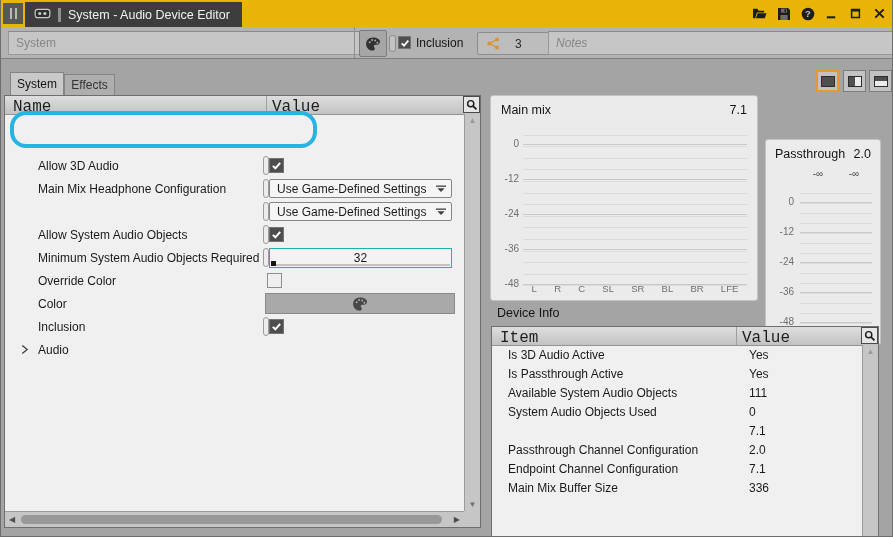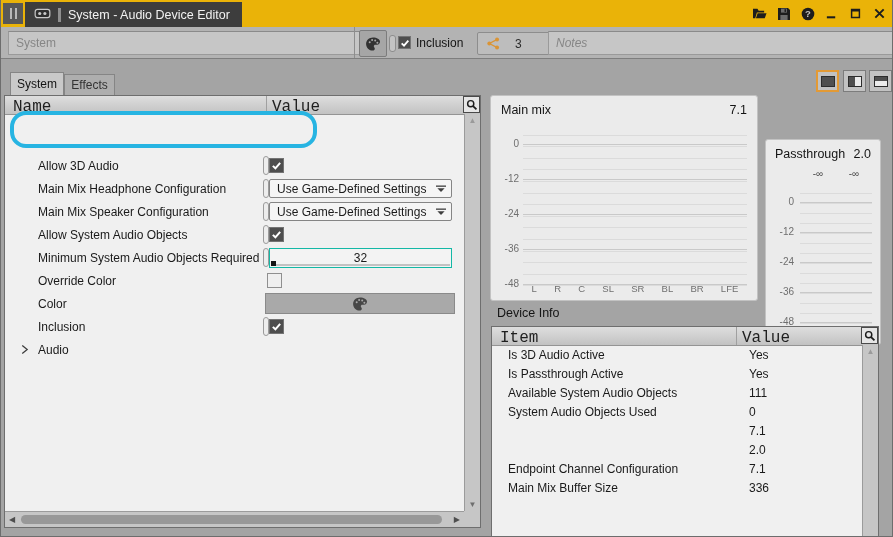--- a/index.html
+++ b/index.html
@@ -251,21 +251,20 @@
         <span class="dropdown">
           <span class="dtext">Use Game-Defined Settings</span>
           <svg width="10" height="8" viewBox="0 0 10 8">
               <rect x="0" y="0.5" width="10" height="1.3" fill="#3f3f3f"></rect>
               <path d="M1.4 3.2 h7.2 L5 7 z" fill="#3f3f3f"></path>
             </svg>
         </span>
       </span>
     </div>
     <div class="prow">
-      <span class="pname">Main Mix Speaker Configuration</span>
       <span class="wcell">
           <span class="row-handle"></span>
         <span class="dropdown">
           <span class="dtext">Use Game-Defined Settings</span>
           <svg width="10" height="8" viewBox="0 0 10 8">
               <rect x="0" y="0.5" width="10" height="1.3" fill="#3f3f3f"></rect>
               <path d="M1.4 3.2 h7.2 L5 7 z" fill="#3f3f3f"></path>
             </svg>
         </span>
       </span>
@@ -430,20 +429,21 @@
         <span class="dval">111</span>
       </div>
     <div class="drow">
         <span class="ditem">System Audio Objects Used</span>
         <span class="dval">0</span>
       </div>
     <div class="drow">
         <span class="dval">7.1</span>
       </div>
     <div class="drow">
+        <span class="ditem">Passthrough Channel Configuration</span>
         <span class="dval">2.0</span>
       </div>
     <div class="drow">
         <span class="ditem">Endpoint Channel Configuration</span>
         <span class="dval">7.1</span>
       </div>
     <div class="drow">
         <span class="ditem">Main Mix Buffer Size</span>
         <span class="dval">336</span>
       </div>

